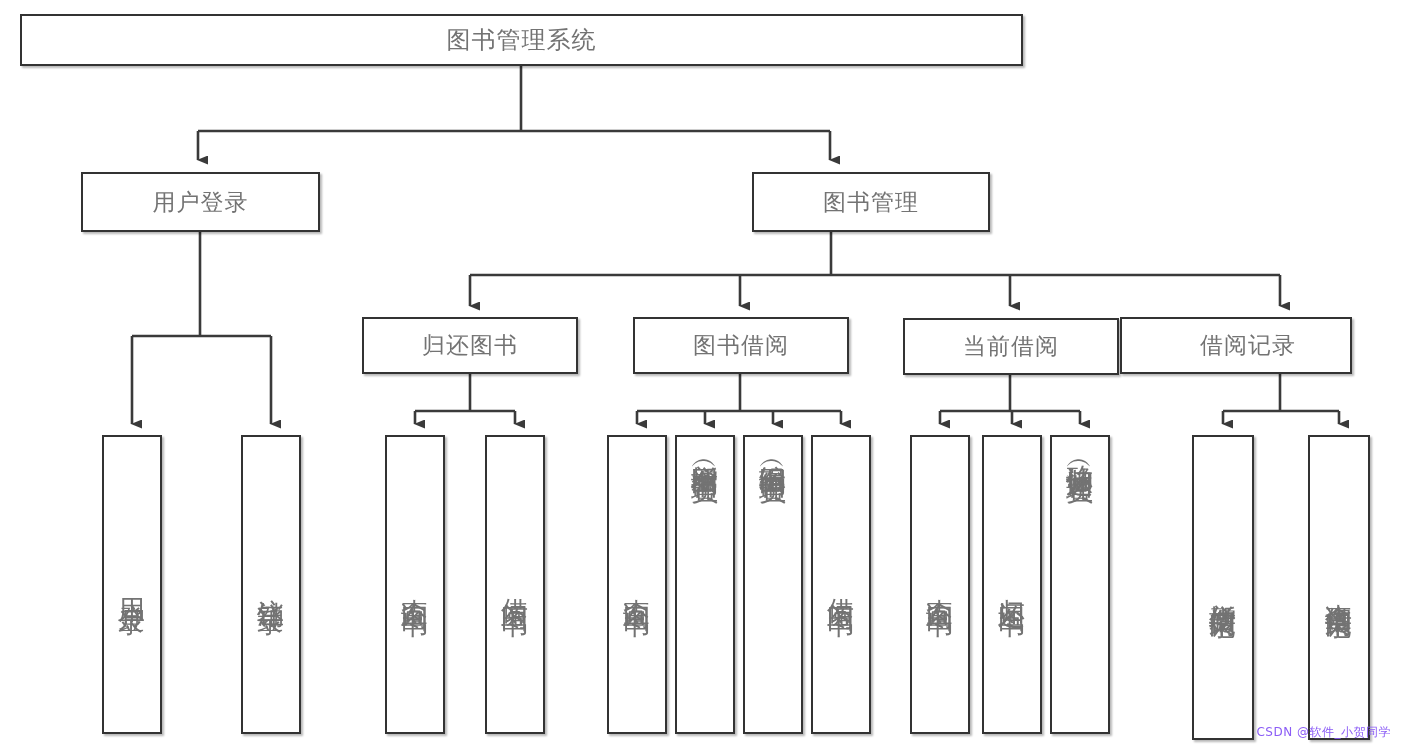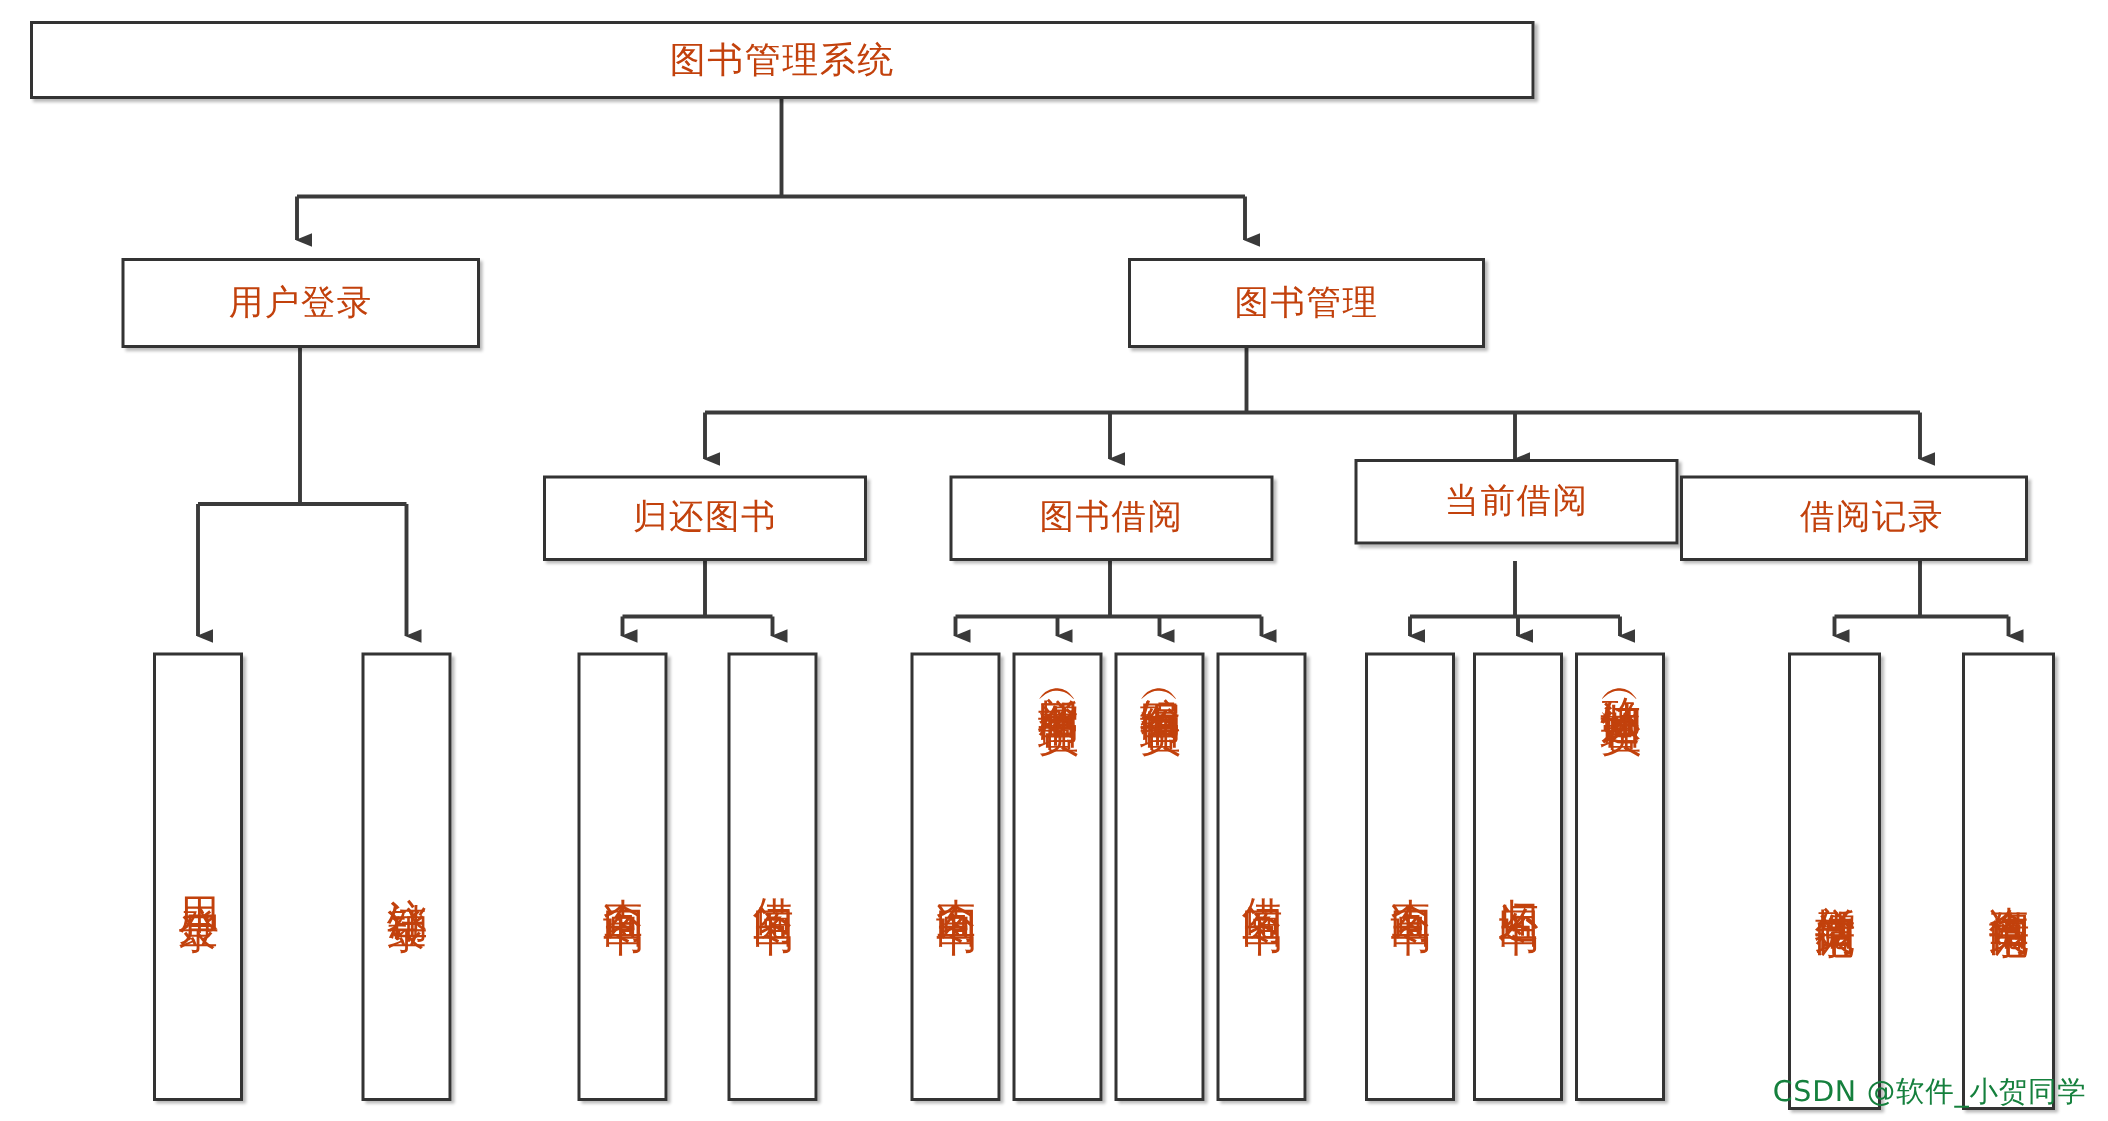--- a/index.html
+++ b/index.html
@@ -26,21 +26,21 @@
   }
   .node {
     position: absolute;
     box-sizing: border-box;
     background: #ffffff;
     border: 2px solid #333333;
     box-shadow: 2px 2px 2px rgba(0,0,0,0.28);
     display: flex;
     align-items: center;
     justify-content: center;
-    color: #c2410c;
+    color: #737373;
     z-index: 3;
   }
   .node .label {
     display: block;
     text-align: center;
     line-height: 1.25;
     white-space: pre;
   }
   
   .node.h .label {
@@ -68,22 +68,22 @@
     font-size: 27px;
     letter-spacing: 2px;
   }
   .node.v.topalign {
     align-items: flex-start;
   }
   .watermark {
     position: absolute;
     right: 14px;
     bottom: 6px;
-    font-size: 19px;
-    color: #15803d;
+    font-size: 12px;
+    color: #8b5cf6;
     letter-spacing: 0.5px;
     white-space: nowrap;
     z-index: 5;
     font-family: "DejaVu Sans", "Liberation Sans", sans-serif;
   }
 </style>
 </head>
 <body>
 
 <div id="canvas">
@@ -148,21 +148,21 @@
   <div class="node h" style="left:752px; top:172px; width:238px; height:60px;">
     <span class="label">图书管理</span>
   </div>
 
   <div class="node h" style="left:362px; top:317px; width:216px; height:57px;">
     <span class="label">归还图书</span>
   </div>
   <div class="node h" style="left:633px; top:317px; width:216px; height:57px;">
     <span class="label">图书借阅</span>
   </div>
-  <div class="node h" style="left:903px; top:306px; width:216px; height:57px;">
+  <div class="node h" style="left:903px; top:318px; width:216px; height:57px;">
     <span class="label">当前借阅</span>
   </div>
   <div class="node h" style="left:1120px; top:317px; width:232px; height:57px;padding-left:24px;">
     <span class="label">借阅记录</span>
   </div>
 
   <div class="node v" style="left:102px; top:435px; width:60px; height:299px;">
     <span class="label">用户登录</span>
   </div>
   <div class="node v" style="left:241px; top:435px; width:60px; height:299px;">

